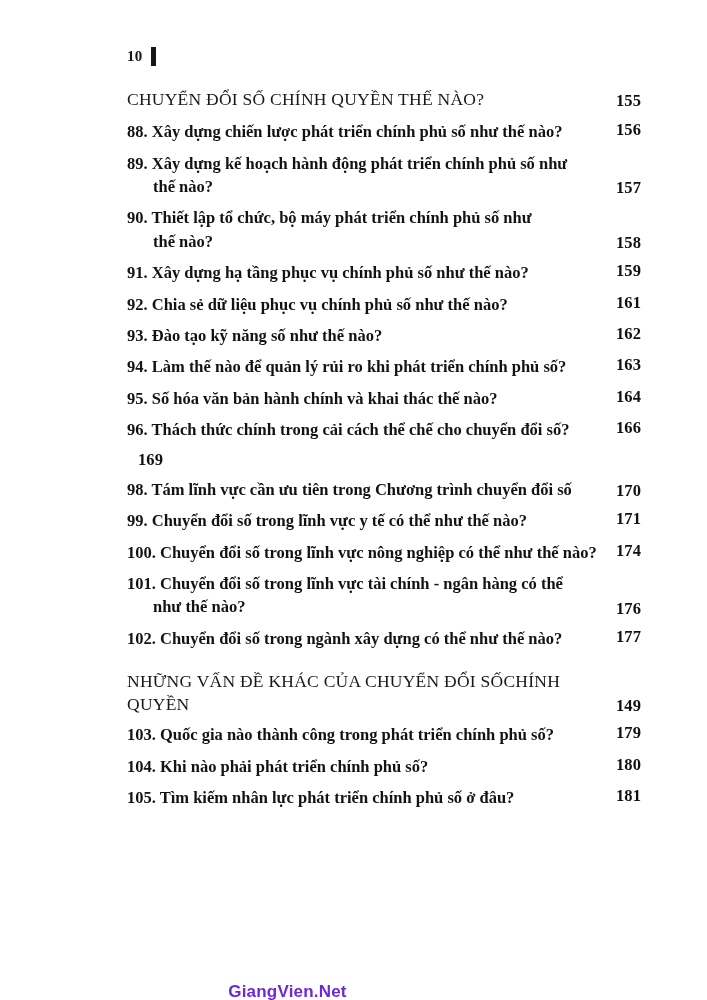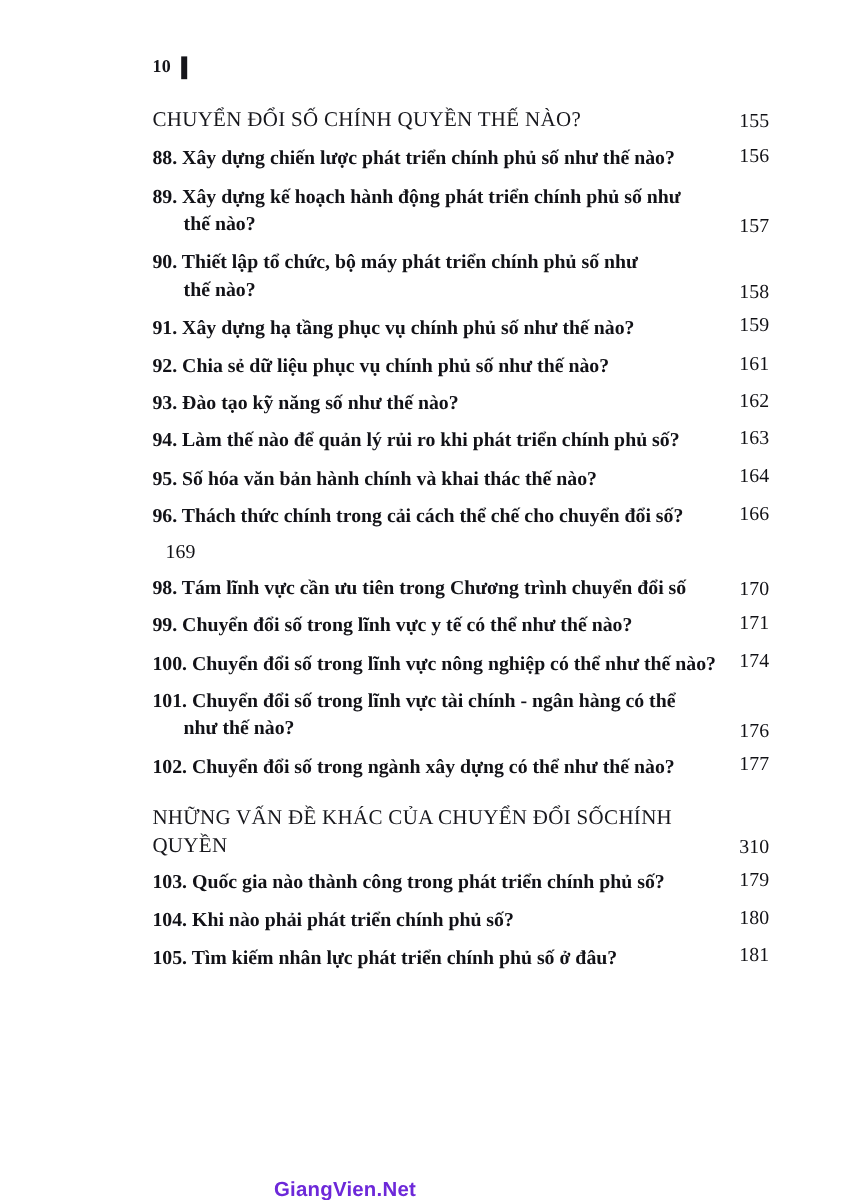--- a/index.html
+++ b/index.html
@@ -67,21 +67,21 @@
 
   .toc-text {
     flex: 0 1 auto;
     padding-right: 8px;
   }
 
   .toc-page {
     flex: 0 0 auto;
     width: 36px;
     text-align: right;
-    font-weight: 400;
+    font-weight: 700;
     font-size: 16.5px;
     letter-spacing: 0.1px;
     color: #111115;
     white-space: nowrap;
   }
 
   
   .toc-row.section {
     margin-bottom: 7px;
   }
@@ -216,21 +216,21 @@
           <span class="cont">như thế nào?</span>
         </div>
         <div class="toc-page">176</div>
       </div>
       <div class="toc-row entry">
         <div class="toc-text">102. Chuyển đổi số trong ngành xây dựng có thể như thế nào?</div>
         <div class="toc-page">177</div>
       </div>
       <div class="toc-row section wrapped gap-before">
         <div class="toc-text"><span class="lead">NHỮNG VẤN ĐỀ KHÁC CỦA CHUYỂN ĐỔI SỐ</span><span class="cont" style="padding-left: 0px;">CHÍNH QUYỀN</span></div>
-        <div class="toc-page">310</div>
+        <div class="toc-page">149</div>
       </div>
       <div class="toc-row entry">
         <div class="toc-text">103. Quốc gia nào thành công trong phát triển chính phủ số?</div>
         <div class="toc-page">179</div>
       </div>
       <div class="toc-row entry">
         <div class="toc-text">104. Khi nào phải phát triển chính phủ số?</div>
         <div class="toc-page">180</div>
       </div>
       <div class="toc-row entry">

